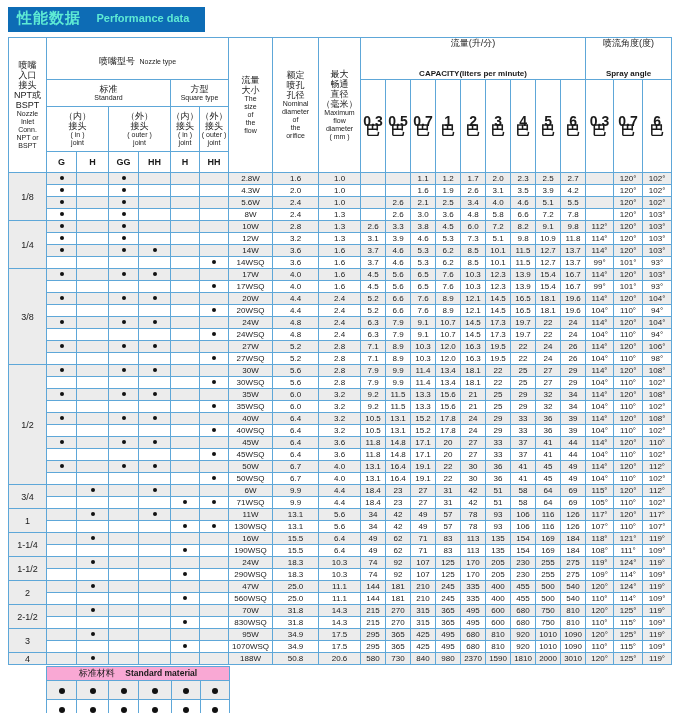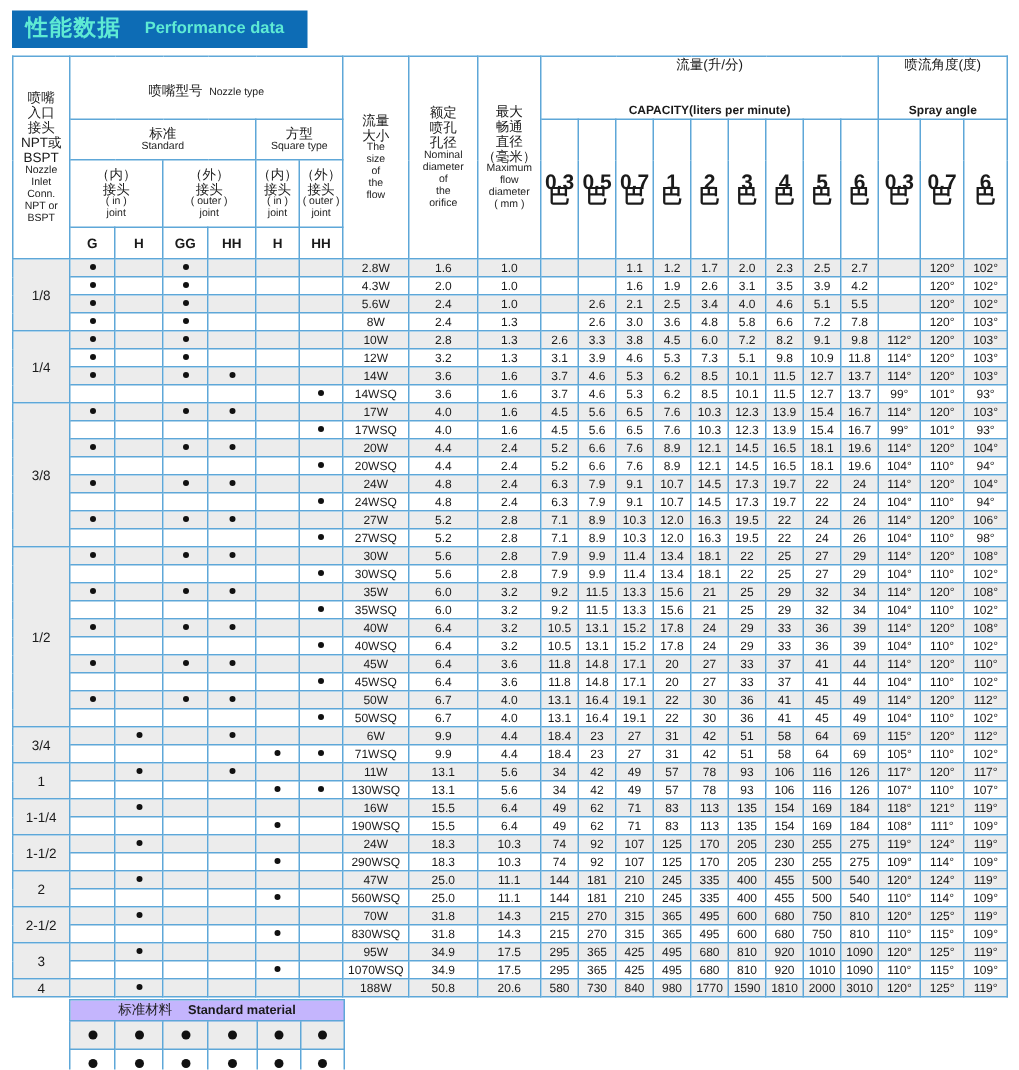--- a/index.html
+++ b/index.html
@@ -20,21 +20,21 @@
   tr.hr3 td{height:44px;}
   tbody.data td{font-size:8px;line-height:10px;height:11px;}
   tbody.data tr.odd td{background:#ececec;}
   tbody.data td.size{background:#fff;font-size:9px;}
   td.name{font-weight:normal;font-size:8px;}
   .dot{display:inline-block;width:4px;height:4px;border-radius:50%;background:#111;vertical-align:middle;}
   .bigdot{display:inline-block;width:6px;height:6px;border-radius:50%;background:#111;vertical-align:middle;}
   .bottom{display:flex;align-items:flex-start;margin:1px 0 0 46px;}
   table.mat{border-collapse:collapse;table-layout:fixed;width:184px;}
   table.mat td{border:1px solid #5ea7d8;padding:0;text-align:center;height:11px;}
-  table.mat td.mat-hdr{border-bottom:1px solid #5ea7d8;font-size:9px;height:13px;background:#c4b5fd;}
+  table.mat td.mat-hdr{border-bottom:1px solid #5ea7d8;font-size:9px;height:13px;background:#f9a8d4;}
   table.mat tr.mrow-odd td{background:#ececec;}
   .mat-hdr .mh-en{font-size:8.5px;font-weight:bold;margin-left:8px;}
   .codes{margin-left:14px;padding-top:2px;}
   .codes .c-title{font-size:10px;line-height:13px;}
   .codes .c-line{font-size:8.5px;line-height:12px;}
   .codes .c-line.gap{margin-top:3px;}
   .codes b{font-size:9px;}
 </style>
 </head>
 <body>
@@ -1160,21 +1160,21 @@
         <td></td>
         <td></td>
         <td></td>
         <td class="name">188W</td>
         <td>50.8</td>
         <td>20.6</td>
         <td>580</td>
         <td>730</td>
         <td>840</td>
         <td>980</td>
-        <td>1770</td>
+        <td>2370</td>
         <td>1590</td>
         <td>1810</td>
         <td>2000</td>
         <td>3010</td>
         <td>120°</td>
         <td>125°</td>
         <td>119°</td>
       </tr>
     </tbody>
 </table>

